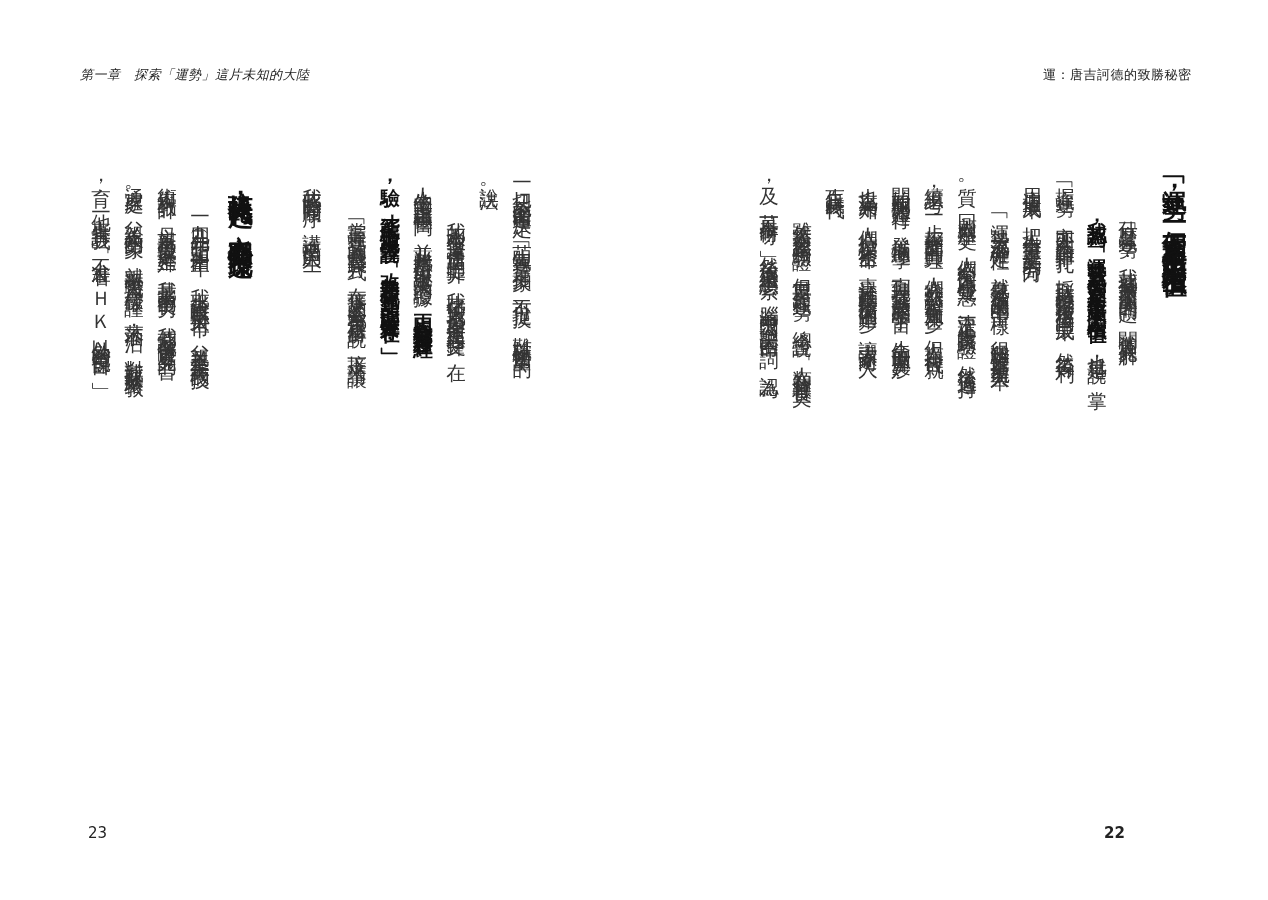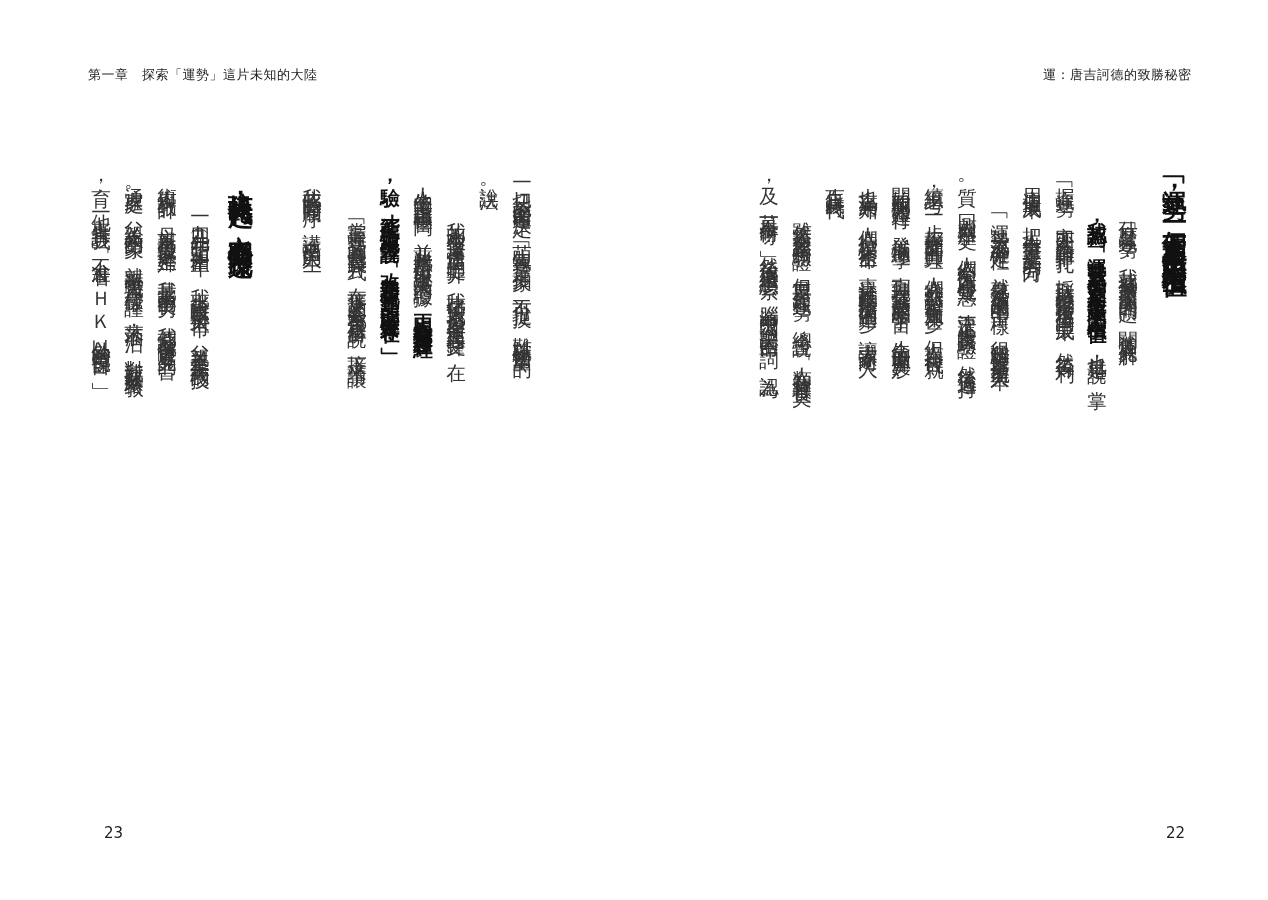--- a/index.html
+++ b/index.html
@@ -12,21 +12,21 @@
          font-family: "DejaVu Serif", serif; font-weight: 300; }
   .col.bold { font-family: "DejaVu Sans", sans-serif; font-weight: bold; color: #111; }
   .col.heading { font-family: "DejaVu Sans", sans-serif; font-weight: bold; font-size: 25px; letter-spacing: 3px; color: #111; }
   .col .b { font-family: "DejaVu Sans", sans-serif; font-weight: bold; color: #111; }
 </style>
 </head>
 <body>
 
 <div>
 
-  <div class="running-head" style="left:88px;">第一章　探索「運勢」這片未知的大陸</div>
+  <div class="running-head" style="left:80px;font-style:italic;">第一章　探索「運勢」這片未知的大陸</div>
   <div class="running-head" style="left:1043px;text-align:center;">運：唐吉訶德的致勝秘密</div>
 
   <div>
     <div class="col heading" style="left:1162px; top:168px;">「運勢」，一個人窮其一生所追求的「人生價值」</div>
 
     <div class="col" style="left:1118px; top:206px;">什麼是「運勢」？我就這個基本而深奧的問題，闡述個人見解。</div>
 
     <div class="col bold" style="left:1087px; top:206px;">
       <span>我認為，「運勢」就是一個人窮其一生所追求的「人生價值」</span><span style="font-family:'DejaVu Serif',serif;font-weight:300;color:#333;">。也就是說，掌</span>
     </div>
@@ -55,15 +55,15 @@
     <div class="col" style="left:302px; top:172px;">我依照時間順序，講述自己的人生。</div>
 
     <div class="col heading" style="left:228px; top:172px;">孩提時代起，內心孤獨又疏遠</div>
 
     <div class="col" style="left:190px; top:206px;">一九四九年（昭和二十四年），我出生於岐阜縣大垣市。父親是工業高校的技</div>
     <div class="col" style="left:157px; top:172px;">術學科教師，母親為專職家庭主婦，我是家中的長男，我們家就像隨處可見的普</div>
     <div class="col" style="left:124px; top:172px;">通家庭。父親給人的印象，就跟教職人員一樣嚴謹，菸酒不沾，對我採取嚴格教</div>
     <div class="col" style="left:91px; top:172px;">育，他一直告訴我：「不准看ＮＨＫ以外的電視節目。」</div>
   </div>
 
-  <div class="page-num" style="left:104px;">23</div>
-  <div class="page-num" style="left:1166px;">22</div>
+  <div class="page-num" style="left:88px;">23</div>
+  <div class="page-num" style="left:1104px;font-weight:bold;">22</div>
 </div>
 
 </body></html>

